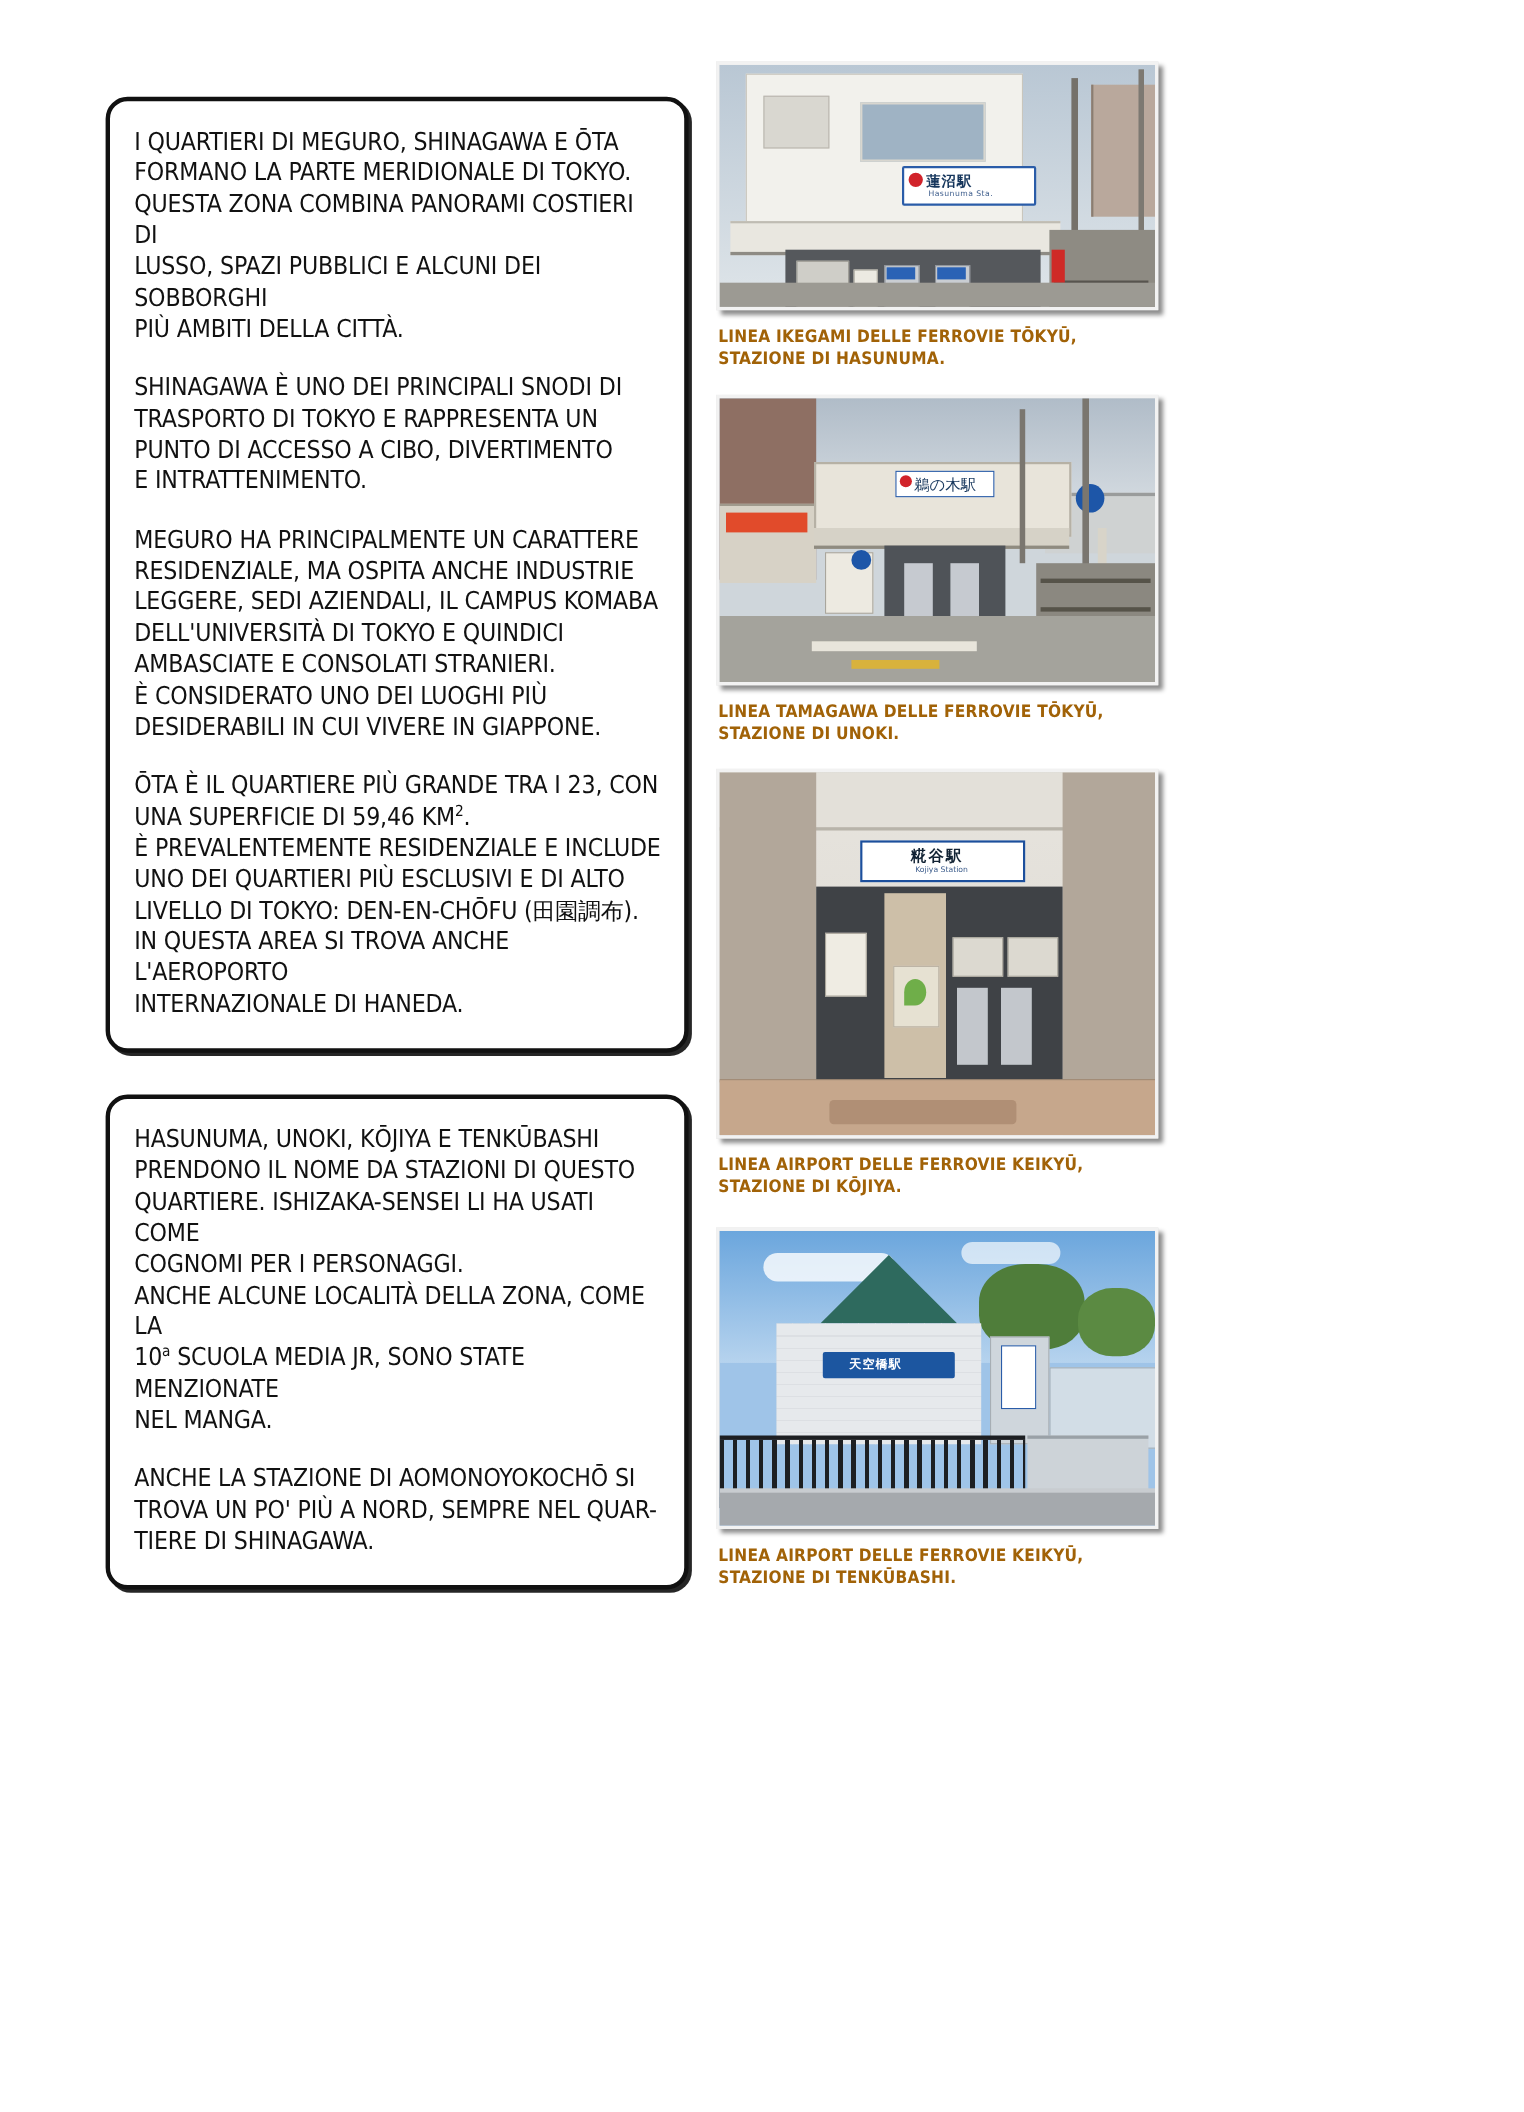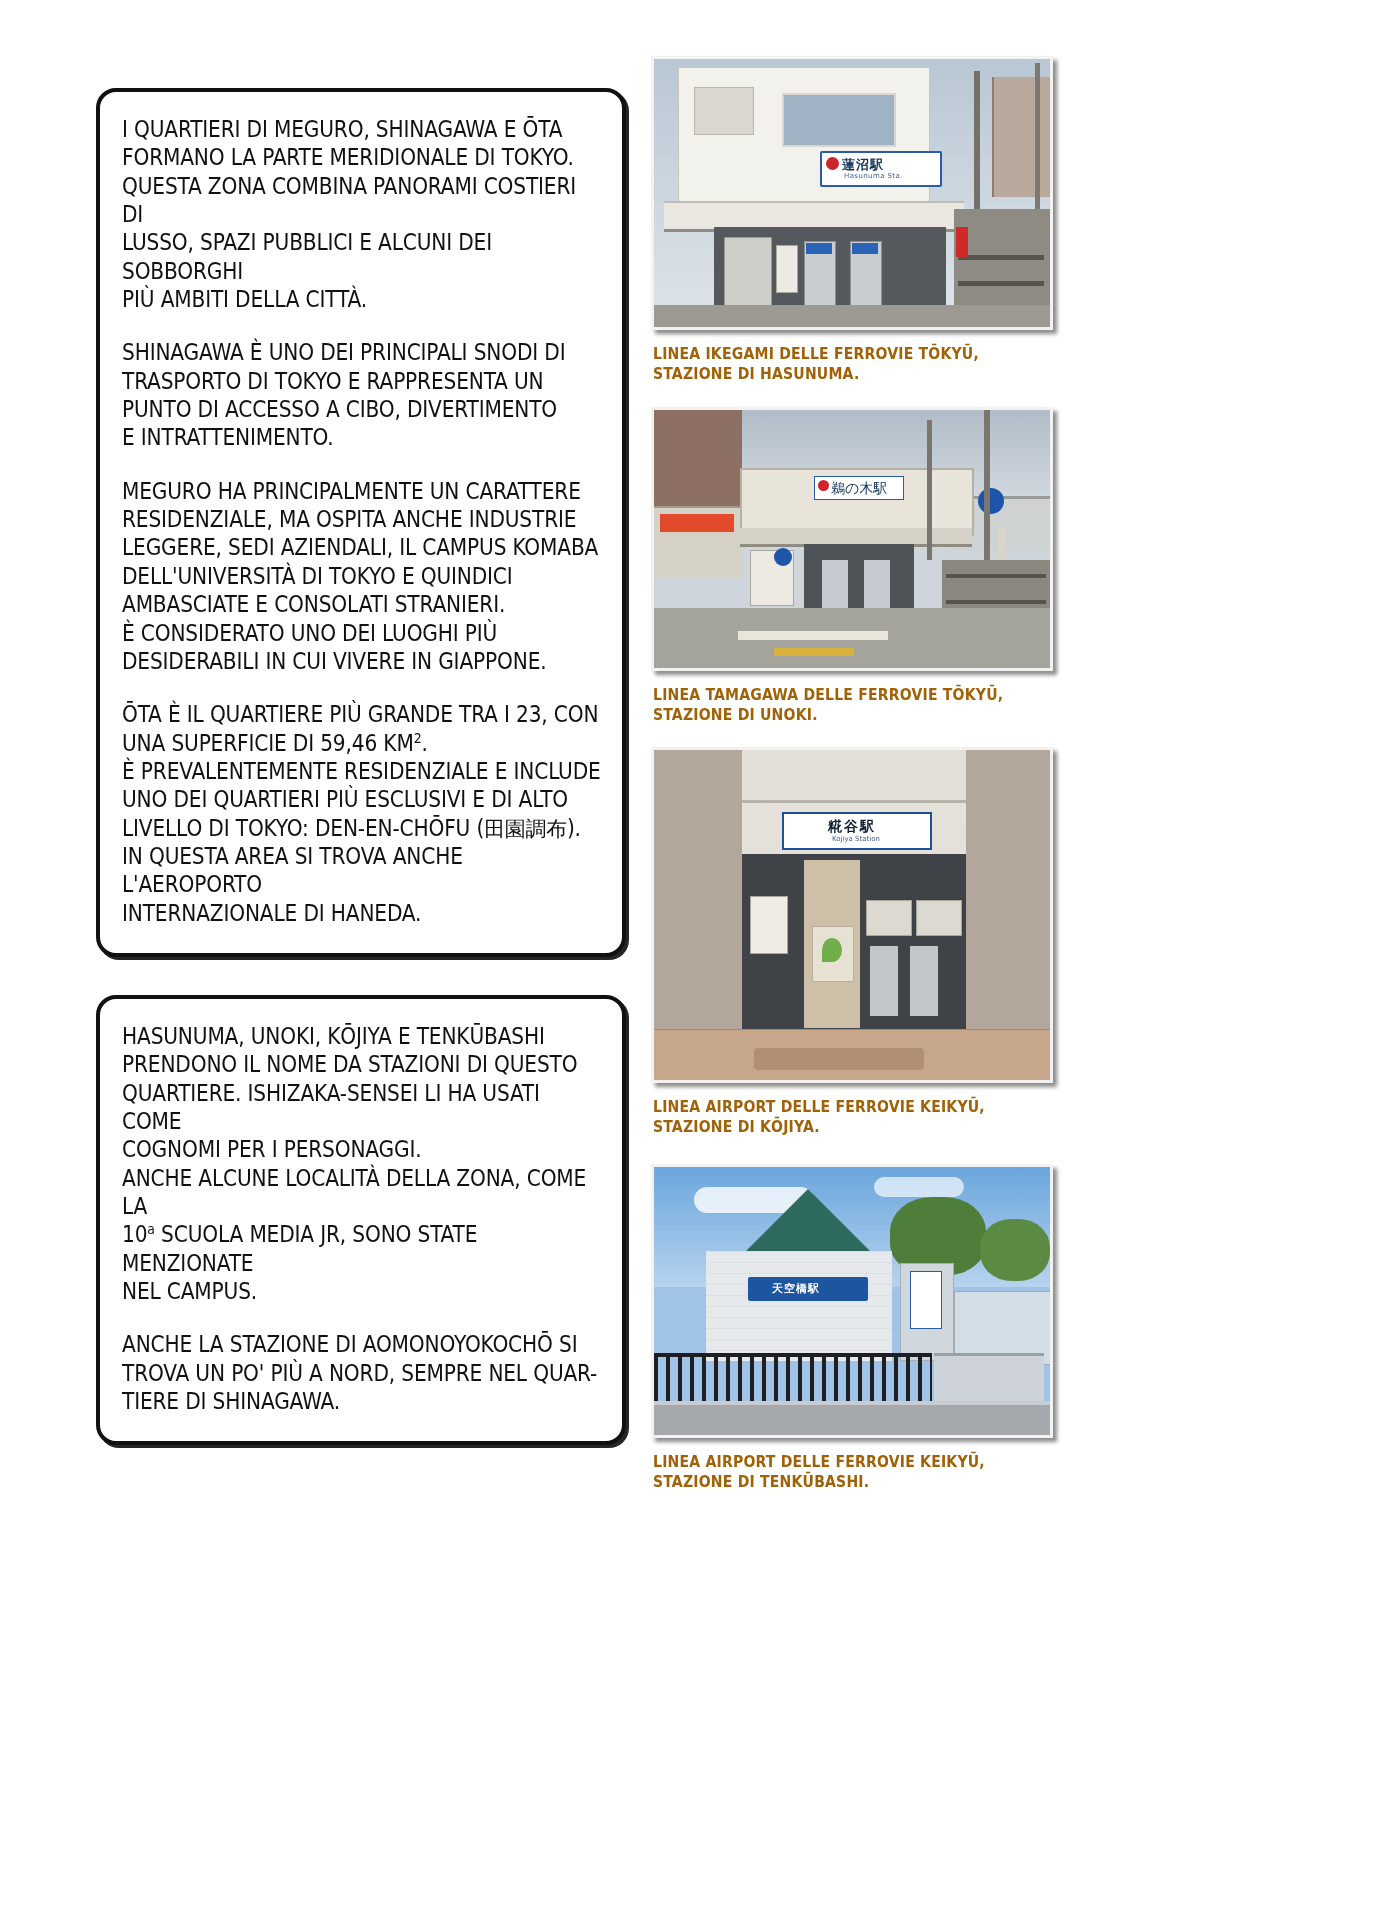--- a/index.html
+++ b/index.html
@@ -114,21 +114,21 @@
     font-size: 15.6px;
     line-height: 1.3;
     letter-spacing: 0.2px;
     color: #a16207;
     margin: 14px 0 0 2px;
     white-space: pre-line;
     font-stretch: condensed;
   }
 
   
-  .ph1 { height: 268px; background: linear-gradient(#c9d4dd 0%, #d8e0e6 22%, #e3e7ea 100%); }
+  .ph1 { height: 220px; background: linear-gradient(#c9d4dd 0%, #d8e0e6 22%, #e3e7ea 100%); }
   .ph1 .sky { position:absolute; inset:0; background:linear-gradient(#b9c7d4,#dfe5e9); }
   .ph1 .bldg-main { position:absolute; left:24px; top:8px; width:250px; height:150px; background:#f2f1ec; border:1px solid #c9c6bd;}
   .ph1 .bldg-win { position:absolute; left:128px; top:34px; width:110px; height:50px; background:#9fb3c4; border:2px solid #d8d6cf;}
   .ph1 .bldg-win2 { position:absolute; left:40px; top:28px; width:58px; height:46px; background:#d9d7d0; border:1px solid #b9b6ae;}
   .ph1 .canopy { position:absolute; left:10px; top:142px; width:300px; height:26px; background:#e9e7e0; border-top:2px solid #bfbcb3; border-bottom:3px solid #8e8b84;}
   .ph1 .signboard { position:absolute; left:166px; top:92px; width:118px; height:32px; background:#ffffff; border:2px solid #2a5ca8; border-radius:2px;}
   .ph1 .signboard .jpn { position:absolute; left:20px; top:3px; font-size:13px; color:#16365c; font-weight:bold; letter-spacing:1px;}
   .ph1 .signboard .rom { position:absolute; left:22px; top:19px; font-size:7px; color:#3d5d8c; letter-spacing:0.4px;}
   .ph1 .reddot { position:absolute; left:172px; top:98px; width:13px; height:13px; border-radius:50%; background:#d1232a;}
   .ph1 .entry { position:absolute; left:60px; top:168px; width:232px; height:98px; background:#55585c;}
@@ -241,21 +241,21 @@
 DESIDERABILI IN CUI VIVERE IN GIAPPONE.</p>
       <p class="para"><span>ŌTA È IL QUARTIERE PIÙ GRANDE TRA I 23, CON</span><br><span>UNA SUPERFICIE DI 59,46 KM</span><sup>2</sup><span>.</span><br><span>È PREVALENTEMENTE RESIDENZIALE E INCLUDE</span><br><span>UNO DEI QUARTIERI PIÙ ESCLUSIVI E DI ALTO</span><br><span>LIVELLO DI TOKYO: DEN-EN-CHŌFU (</span><span class="jp">田園調布</span><span>).</span><br><span>IN QUESTA AREA SI TROVA ANCHE L'AEROPORTO</span><br><span>INTERNAZIONALE DI HANEDA.</span></p>
     </div>
 
 
     <div class="textbox">
       <p class="para" style="margin-bottom:0;">HASUNUMA, UNOKI, KŌJIYA E TENKŪBASHI
 PRENDONO IL NOME DA STAZIONI DI QUESTO
 QUARTIERE. ISHIZAKA-SENSEI LI HA USATI COME
 COGNOMI PER I PERSONAGGI.</p>
-      <p class="para"><span>ANCHE ALCUNE LOCALITÀ DELLA ZONA, COME LA</span><br><span>10</span><sup>a</sup><span> SCUOLA MEDIA JR, SONO STATE MENZIONATE</span><br><span>NEL CAMPUS.</span></p>
+      <p class="para"><span>ANCHE ALCUNE LOCALITÀ DELLA ZONA, COME LA</span><br><span>10</span><sup>a</sup><span> SCUOLA MEDIA JR, SONO STATE MENZIONATE</span><br><span>NEL MANGA.</span></p>
       <p class="para">ANCHE LA STAZIONE DI AOMONOYOKOCHŌ SI
 TROVA UN PO' PIÙ A NORD, SEMPRE NEL QUAR-
 TIERE DI SHINAGAWA.</p>
     </div>
 
   </div>
 
   <div class="right-col">
 
     <div class="photo-block">

